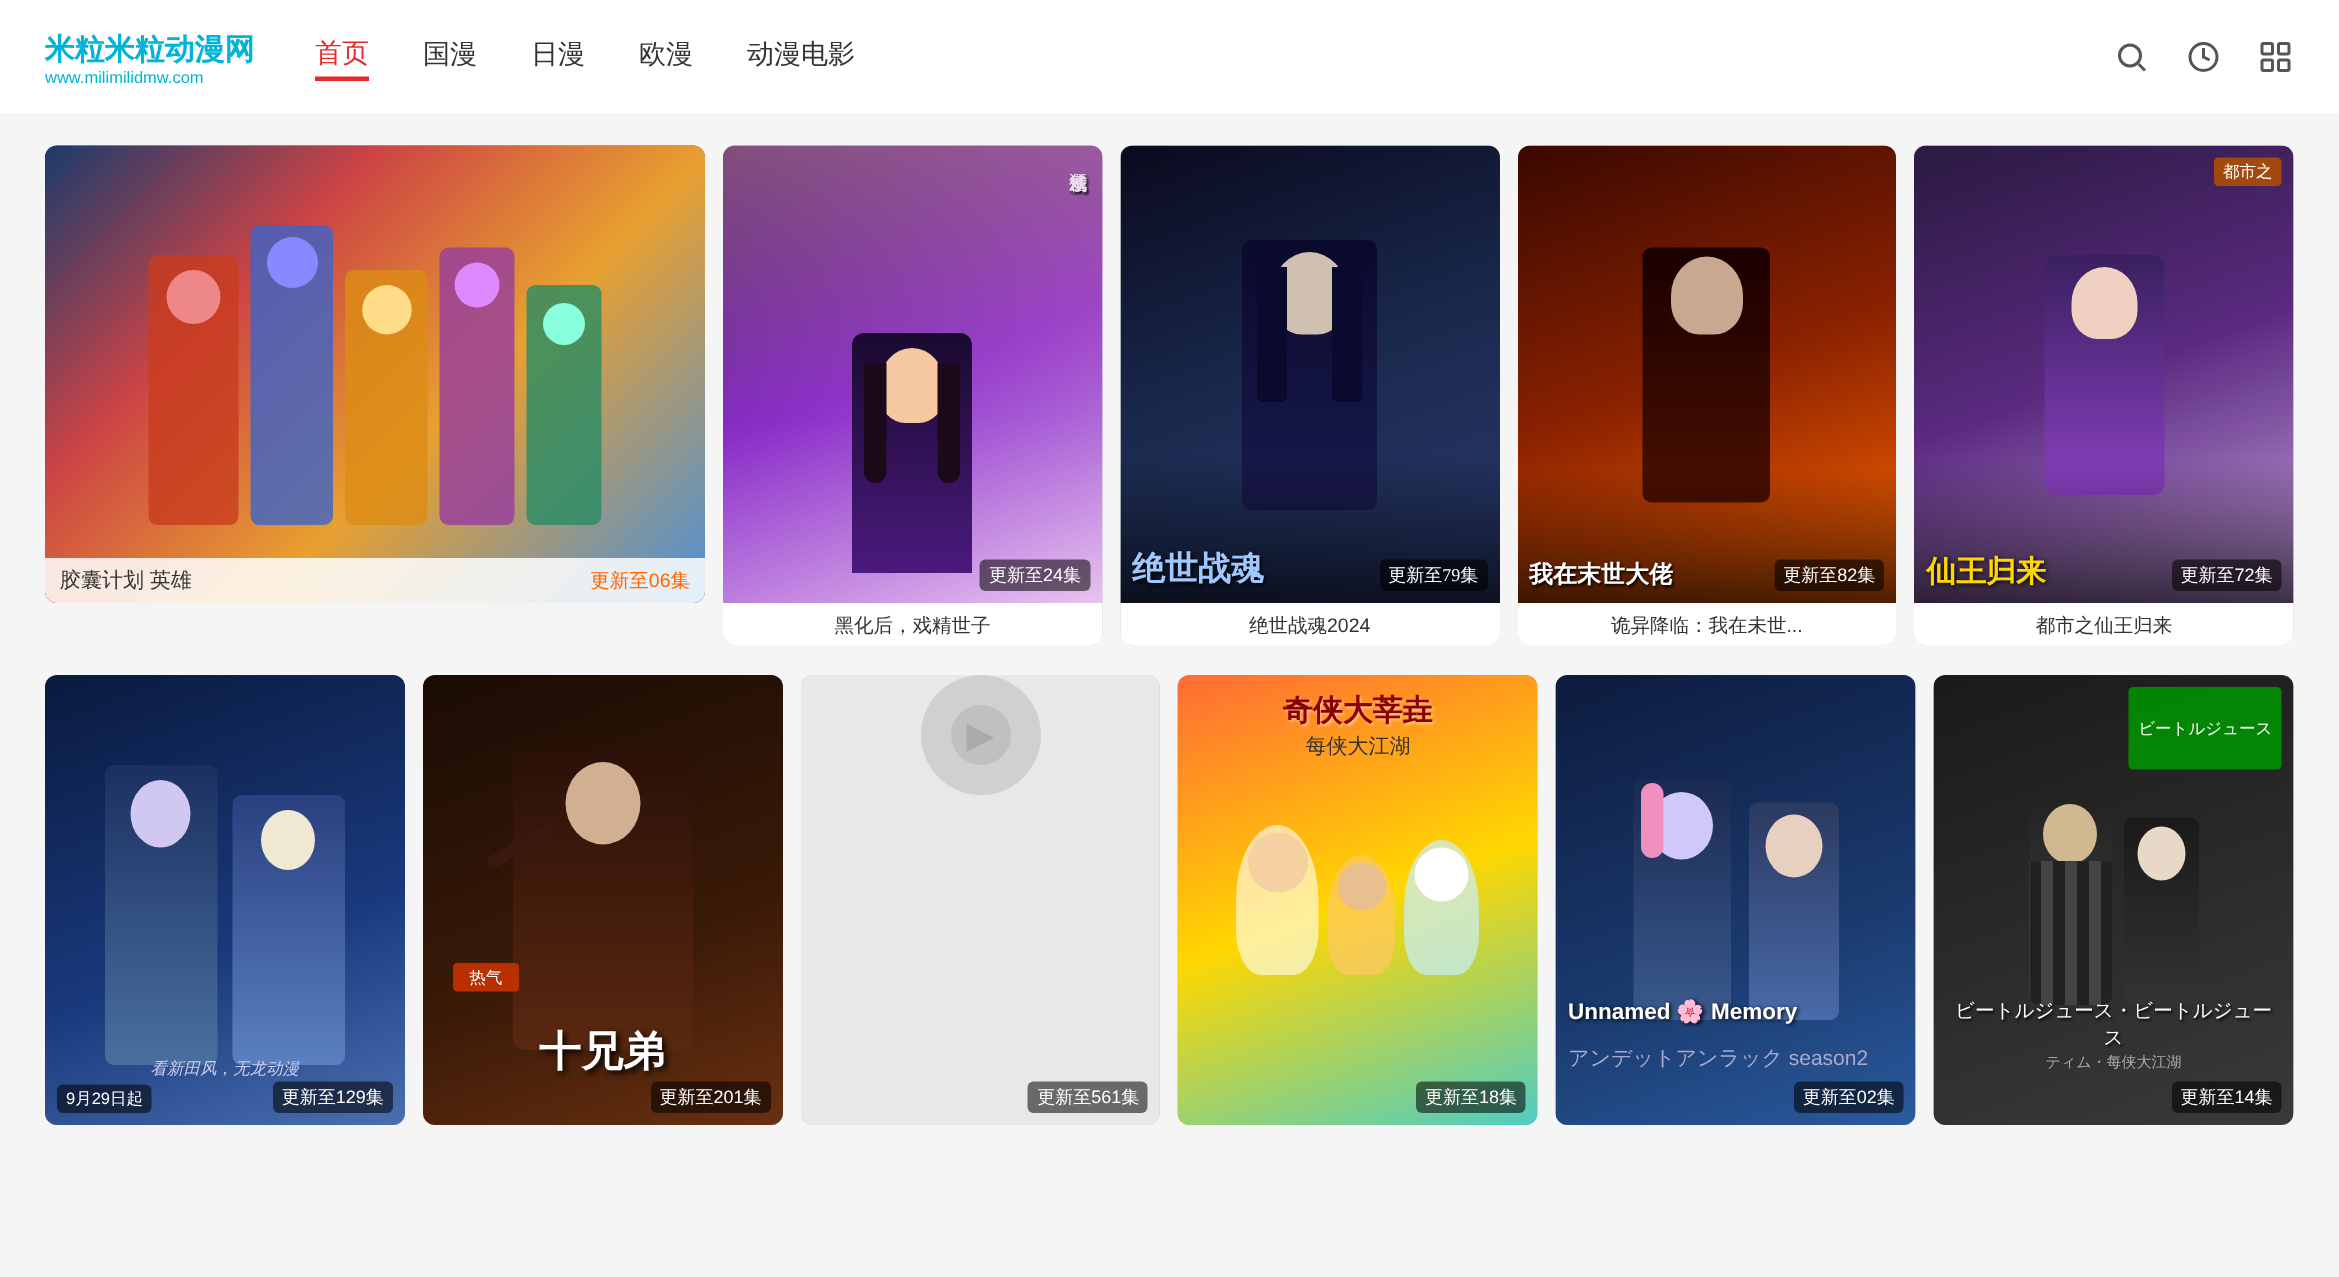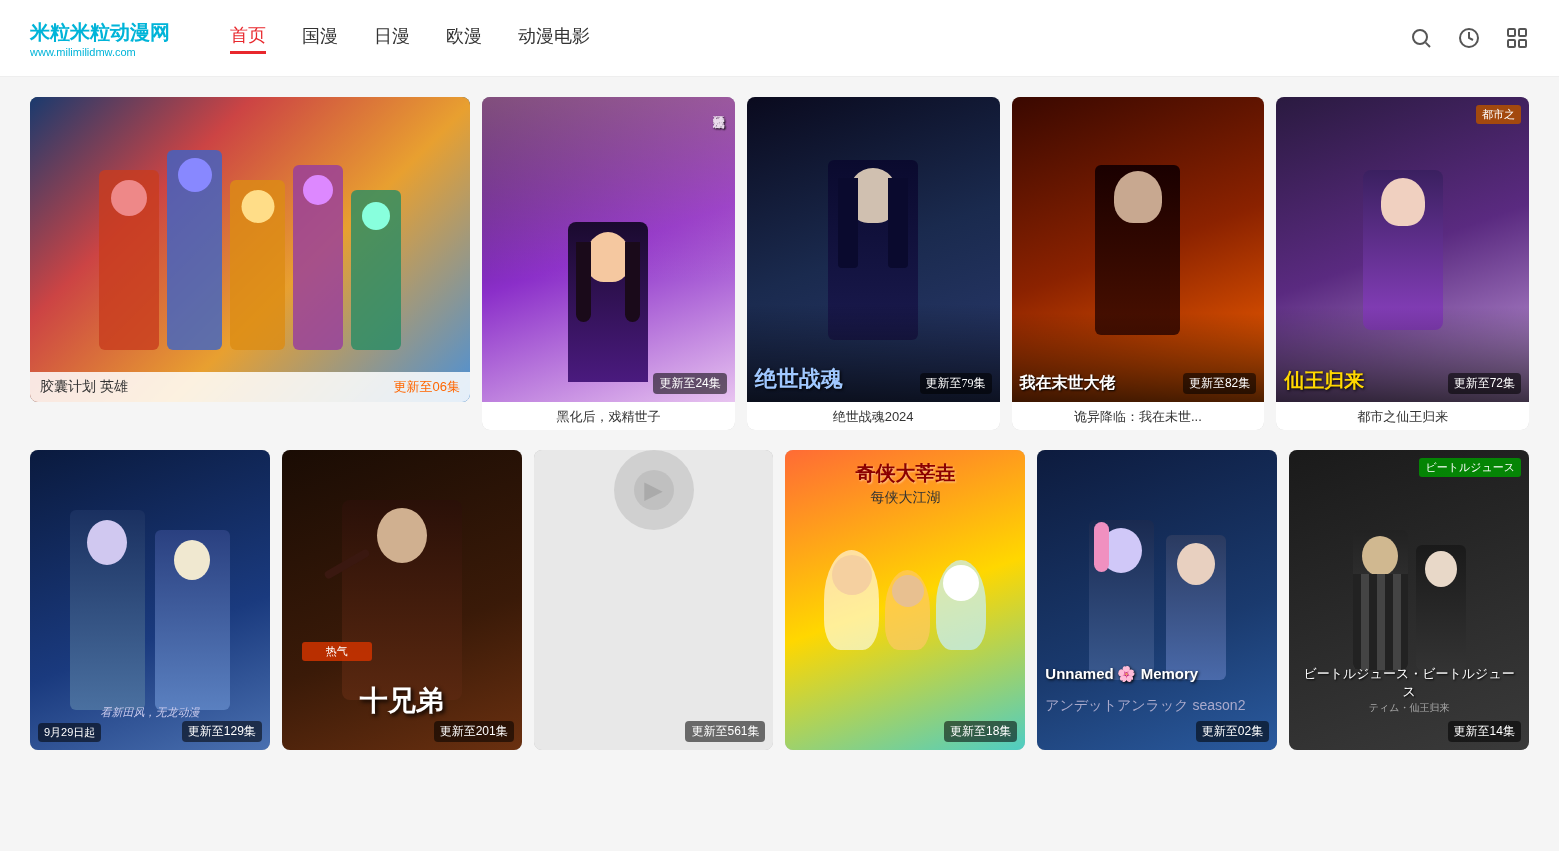--- a/index.html
+++ b/index.html
@@ -6,21 +6,20 @@
     body { font-family: 'Microsoft YaHei', Arial, sans-serif; background: #f5f5f5; min-height: 851px; }
 
     
     .header {
       display: flex;
       align-items: center;
       background: #fff;
       padding: 0 30px;
       height: 77px;
       border-bottom: 1px solid #eee;
-      gap: 20px;
     }
     .logo-area {
       display: flex;
       flex-direction: column;
       align-items: flex-start;
       margin-right: 40px;
     }
     .logo-title {
       font-size: 20px;
       font-weight: bold;
@@ -396,21 +395,21 @@
       <div class="card2-cover" style="background:linear-gradient(160deg,#1a0c04 0%,#3a1a08 60%,#6a3010 100%);">
         <div style="position:absolute;inset:0;display:flex;align-items:center;justify-content:center;">
           <div style="width:120px;height:200px;background:linear-gradient(to bottom,#2a1008,#5a2810);border-radius:8px;position:relative;">
             <div style="position:absolute;top:8px;left:50%;transform:translateX(-50%);width:50px;height:55px;border-radius:50%;background:#d0b090;"></div>
 
             <div style="position:absolute;top:60px;left:-20px;width:50px;height:8px;background:#3a1810;border-radius:4px;transform:rotate(-30deg);"></div>
           </div>
         </div>
         <div style="position:absolute;bottom:30px;left:10px;right:10px;text-align:center;">
           <div style="color:#fff;font-size:28px;font-weight:bold;text-shadow:2px 2px 4px #000;">十兄弟</div>
-          <div style="position:absolute;top:-40px;left:10px;background:rgba(200,50,0,0.9);color:#fff;font-size:11px;padding:2px 24px;border-radius:3px;">热气</div>
+          <div style="position:absolute;top:-40px;left:10px;background:rgba(200,50,0,0.9);color:#fff;font-size:11px;padding:2px 11px;border-radius:3px;">热气</div>
         </div>
         <div class="update-badge2">更新至201集</div>
       </div>
     </div>
 
     <div class="card2">
       <div class="card2-cover" style="background:#e8e8e8;display:flex;align-items:flex-start;justify-content:center;">
         <div style="width:80px;height:80px;border-radius:50%;background:#d0d0d0;display:flex;align-items:center;justify-content:center;">
           <div style="width:40px;height:40px;border-radius:50%;background:#c0c0c0;display:flex;align-items:center;justify-content:center;font-size:24px;color:#aaa;">▶</div>
         </div>
@@ -473,22 +472,22 @@
 
               <div style="position:absolute;top:44px;left:0;right:0;bottom:0;background:repeating-linear-gradient(90deg,#222 0px,#222 8px,#444 8px,#444 16px);border-radius:0 0 6px 6px;"></div>
             </div>
             <div style="width:50px;height:125px;background:linear-gradient(to bottom,#1a1a1a,#333);border-radius:6px;position:relative;">
               <div style="position:absolute;top:6px;left:50%;transform:translateX(-50%);width:32px;height:36px;border-radius:50%;background:#e8d8c8;"></div>
             </div>
           </div>
         </div>
         <div style="position:absolute;bottom:35px;left:8px;right:8px;text-align:center;">
           <div style="color:#fff;font-size:13px;text-shadow:1px 1px 2px #000;">ビートルジュース・ビートルジュース</div>
-          <div style="color:#aaa;font-size:10px;">ティム・仙王归来</div>
-        </div>
-        <div style="position:absolute;top:8px;right:8px;background:rgba(0,150,0,0.85);color:#fff;font-size:11px;padding:2px 6px;border-radius:3px;">ビートルジュース</div>
+          <div style="color:#aaa;font-size:10px;">ティム・每侠大江湖</div>
+        </div>
+        <div style="position:absolute;top:8px;right:8px;background:rgba(0,150,0,0.85);color:#fff;font-size:11px;padding:20px 6px;border-radius:3px;">ビートルジュース</div>
         <div class="update-badge2">更新至14集</div>
       </div>
     </div>
 
   </div>
 
 </main>
 
 </body></html>

